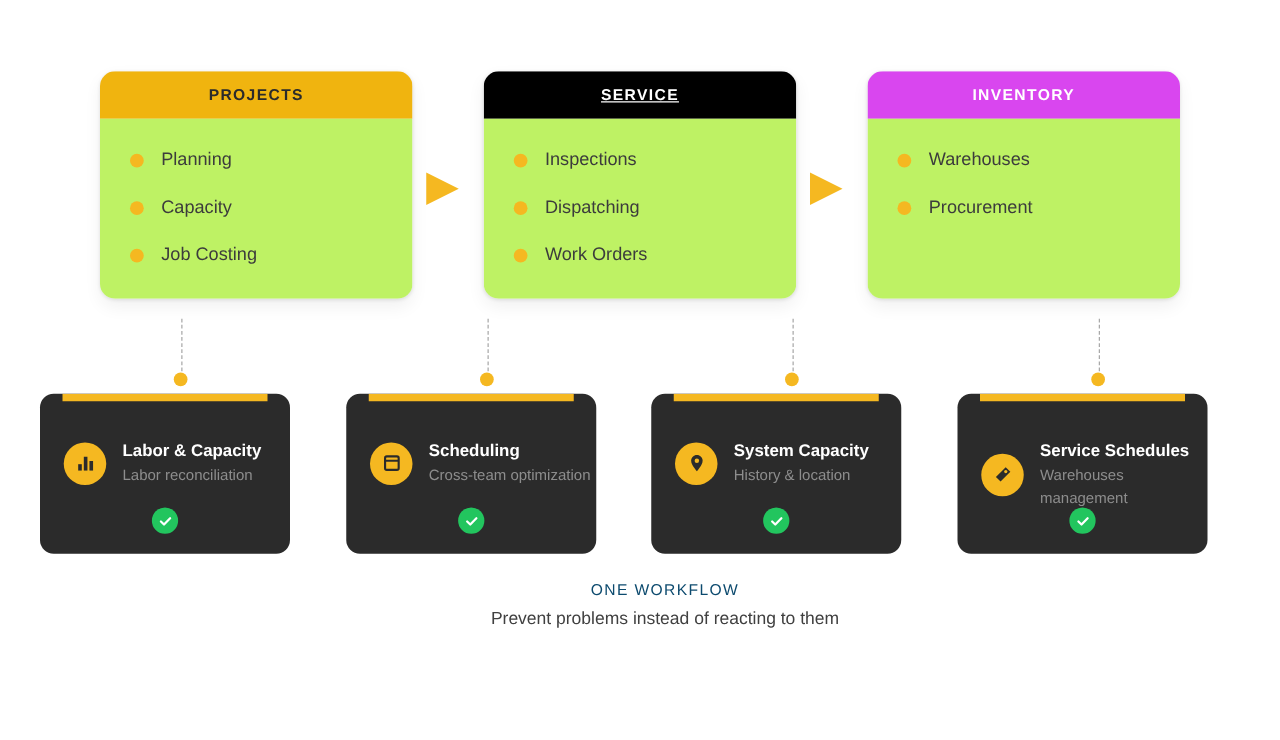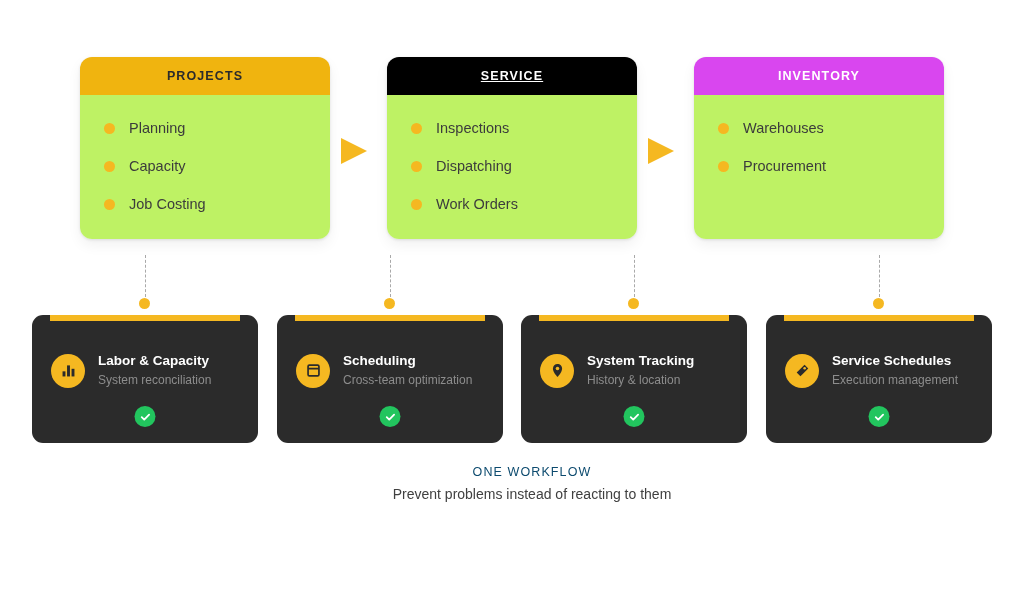--- a/index.html
+++ b/index.html
@@ -97,21 +97,21 @@
     height: 11px;
     border-radius: 50%;
     background: #f5b821;
     top: 298px;
   }
 
   
   .feature-card {
     position: absolute;
     top: 315px;
-    width: 226px;
+    width: 200px;
     height: 128px;
     background: #2b2b2b;
     border-radius: 11px;
     overflow: hidden;
   }
   .feature-card.f0 { left: 32px; }
   .feature-card.f1 { left: 277px; }
   .feature-card.f2 { left: 521px; }
   .feature-card.f3 { left: 766px; }
 
@@ -265,21 +265,21 @@
     <div class="feature-inner">
       <span class="feat-icon">
         <svg width="17" height="17" viewBox="0 0 20 20">
           <rect x="3" y="11" width="3.4" height="6" fill="#2b2b2b"></rect>
           <rect x="8.3" y="4" width="3.4" height="13" fill="#2b2b2b"></rect>
           <rect x="13.6" y="8" width="3.4" height="9" fill="#2b2b2b"></rect>
         </svg>
       </span>
       <span class="feat-text">
         <div class="feat-title">Labor &amp; Capacity</div>
-        <div class="feat-sub">System reconciliation</div>
+        <div class="feat-sub">Labor reconciliation</div>
       </span>
     </div>
     <span class="feat-check">
       <svg width="12" height="12" viewBox="0 0 14 14">
         <path d="M2.6 7.2 L5.5 10 L11.2 4.2" fill="none" stroke="#ffffff" stroke-width="2.1" stroke-linecap="round" stroke-linejoin="round"></path>
       </svg>
     </span>
   </div>
 
   <div class="feature-card f1">
@@ -306,21 +306,21 @@
   <div class="feature-card f2">
     <div class="feature-topbar"></div>
     <div class="feature-inner">
       <span class="feat-icon">
         <svg width="17" height="17" viewBox="0 0 20 20">
           <path d="M10 2.4c-3 0-5.4 2.4-5.4 5.4 0 4 5.4 9.8 5.4 9.8s5.4-5.8 5.4-9.8c0-3-2.4-5.4-5.4-5.4z" fill="#2b2b2b"></path>
           <circle cx="10" cy="7.7" r="2.1" fill="#f5b821"></circle>
         </svg>
       </span>
       <span class="feat-text">
-        <div class="feat-title">System Tracking</div>
+        <div class="feat-title">System Capacity</div>
         <div class="feat-sub">History &amp; location</div>
       </span>
     </div>
     <span class="feat-check">
       <svg width="12" height="12" viewBox="0 0 14 14">
         <path d="M2.6 7.2 L5.5 10 L11.2 4.2" fill="none" stroke="#ffffff" stroke-width="2.1" stroke-linecap="round" stroke-linejoin="round"></path>
       </svg>
     </span>
   </div>
 
@@ -328,21 +328,21 @@
     <div class="feature-topbar"></div>
     <div class="feature-inner">
       <span class="feat-icon">
         <svg width="17" height="17" viewBox="0 0 20 20">
           <path d="M12.4 3.2 16.8 7.6 7.6 16.8 3.2 12.4z" fill="#2b2b2b"></path>
           <circle cx="12.5" cy="7.4" r="1.5" fill="#f5b821"></circle>
         </svg>
       </span>
       <span class="feat-text">
         <div class="feat-title">Service Schedules</div>
-        <div class="feat-sub">Execution management</div>
+        <div class="feat-sub">Warehouses management</div>
       </span>
     </div>
     <span class="feat-check">
       <svg width="12" height="12" viewBox="0 0 14 14">
         <path d="M2.6 7.2 L5.5 10 L11.2 4.2" fill="none" stroke="#ffffff" stroke-width="2.1" stroke-linecap="round" stroke-linejoin="round"></path>
       </svg>
     </span>
   </div>
 
   <div class="footer">

